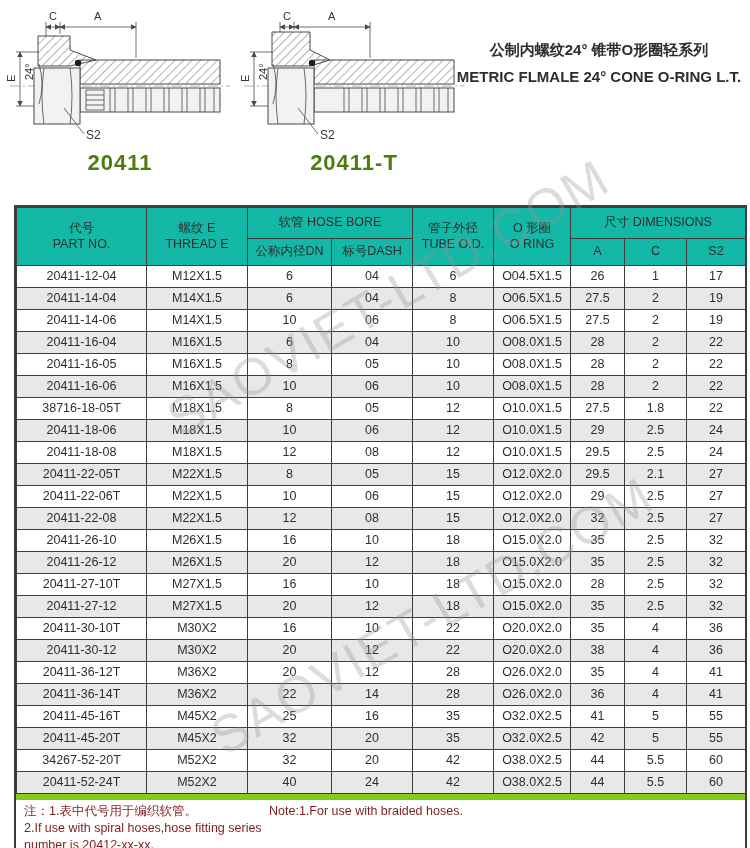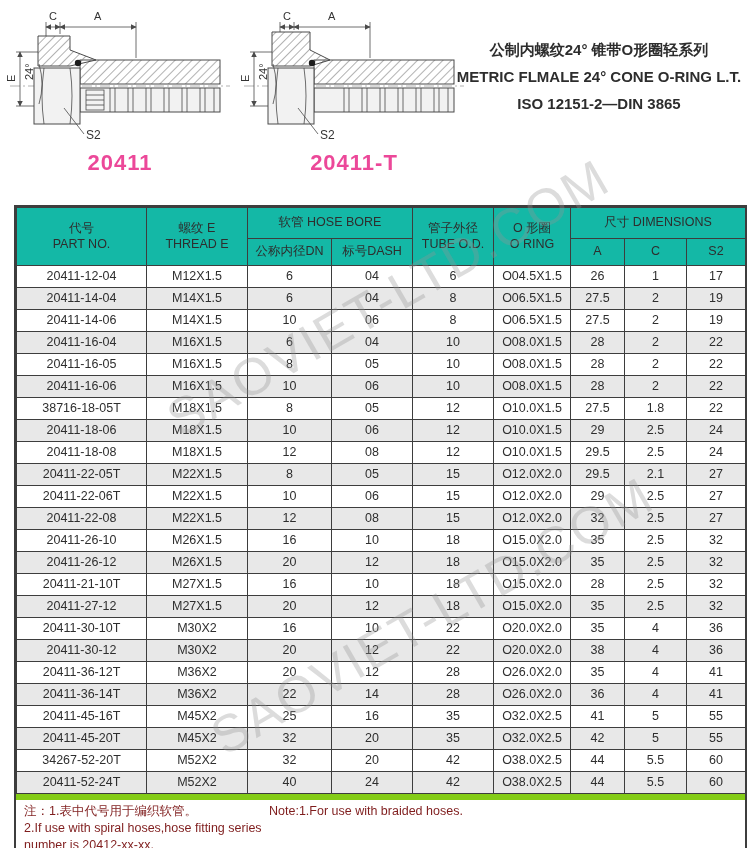--- a/index.html
+++ b/index.html
@@ -3,21 +3,21 @@
 <meta charset="utf-8">
 <style>
   html,body{margin:0;padding:0;background:#fff;}
   body{width:750px;height:848px;font-family:"Liberation Sans",sans-serif;color:#333;}
   .page{position:relative;width:750px;height:848px;background:#fff;overflow:hidden;}
 
   
   .fig{position:absolute;top:8px;width:228px;}
   .fig1{left:6px;}
   .fig2{left:240px;}
-  .fig .caption{margin-top:2px;text-align:center;font-size:22px;font-weight:bold;letter-spacing:1px;color:#ec4899;}
+  .fig .caption{margin-top:2px;text-align:center;font-size:22px;font-weight:bold;letter-spacing:1px;color:#4d7c0f;}
   .fig svg text{font-size:11px;fill:#333;font-family:"Liberation Sans",sans-serif;}
   .fig svg .s2t{font-size:12px;}
   .ol{stroke:#4a4a4a;stroke-width:1;}
   .thin{stroke:#4a4a4a;stroke-width:0.8;fill:none;}
   .cl{stroke:#909090;stroke-width:0.7;stroke-dasharray:10 3 2 3;}
 
   
   .title-block{position:absolute;left:450px;top:36px;width:298px;text-align:center;
     font-size:15px;font-weight:bold;color:#2d2d2d;line-height:1.8;}
 
@@ -112,21 +112,20 @@
       <text transform="rotate(-90 27 72)" x="27" y="72">24°</text>
       <path class="thin" d="M58,100 L78,126"></path>
       <text class="s2t" x="80" y="131">S2</text>
     </svg>
     <div class="caption">20411-T</div>
   </div>
 
   <div class="title-block">
     <div>公制内螺纹24°  锥带O形圈轻系列</div>
     <div>METRIC FLMALE 24°  CONE O-RING L.T.</div>
-    <div>ISO 12151-2—DIN 3865</div>
   </div>
 
   <div class="wm wm1">SAOVIET-LTD.COM</div>
   <div class="wm wm2">SAOVIET-LTD.COM</div>
 
   <div class="table-wrap">
     <table class="spec">
       <colgroup>
         <col style="width:130px">
           <col style="width:101px">
@@ -316,21 +315,21 @@
             <td>M26X1.5</td>
             <td>20</td>
             <td>12</td>
             <td>18</td>
             <td>O15.0X2.0</td>
             <td>35</td>
             <td>2.5</td>
             <td>32</td>
           </tr>
           <tr>
-            <td>20411-21-10T</td>
+            <td>20411-27-10T</td>
             <td>M27X1.5</td>
             <td>16</td>
             <td>10</td>
             <td>18</td>
             <td>O15.0X2.0</td>
             <td>28</td>
             <td>2.5</td>
             <td>32</td>
           </tr>
           <tr class="alt">

